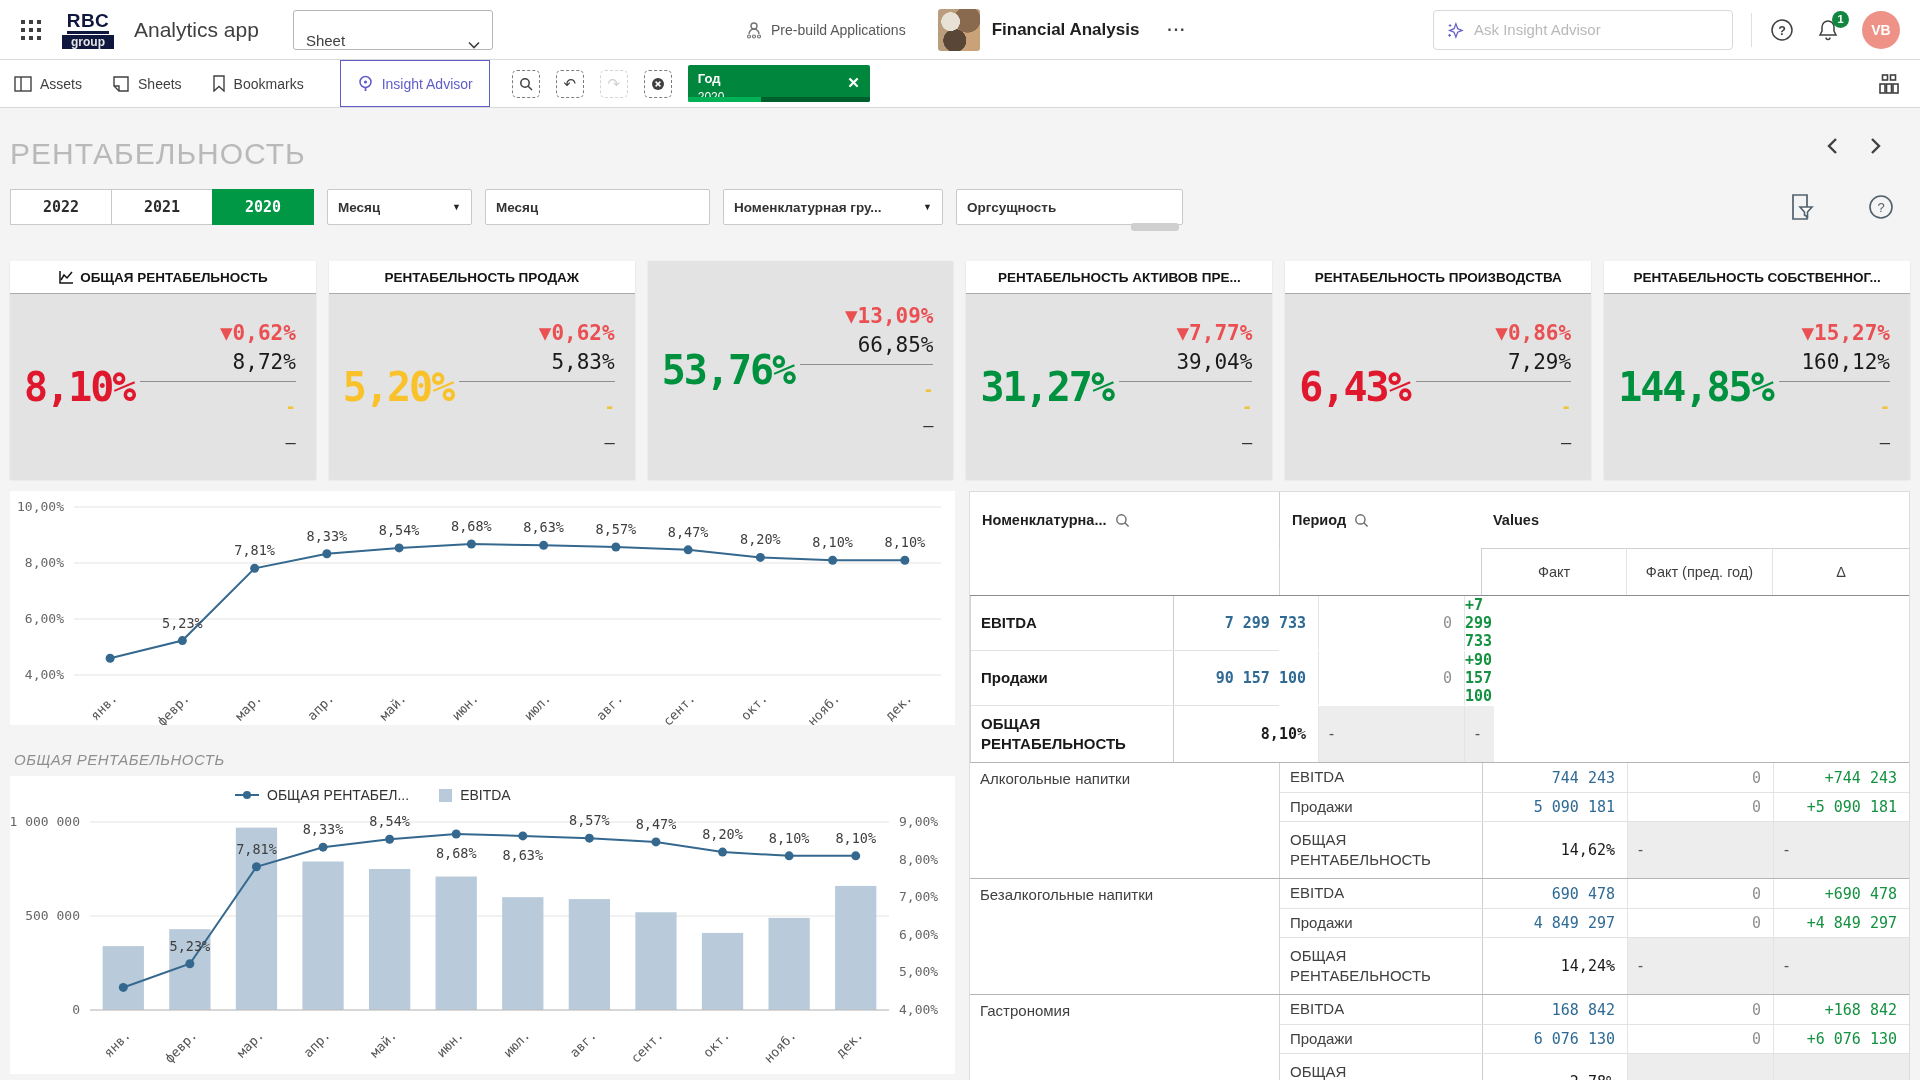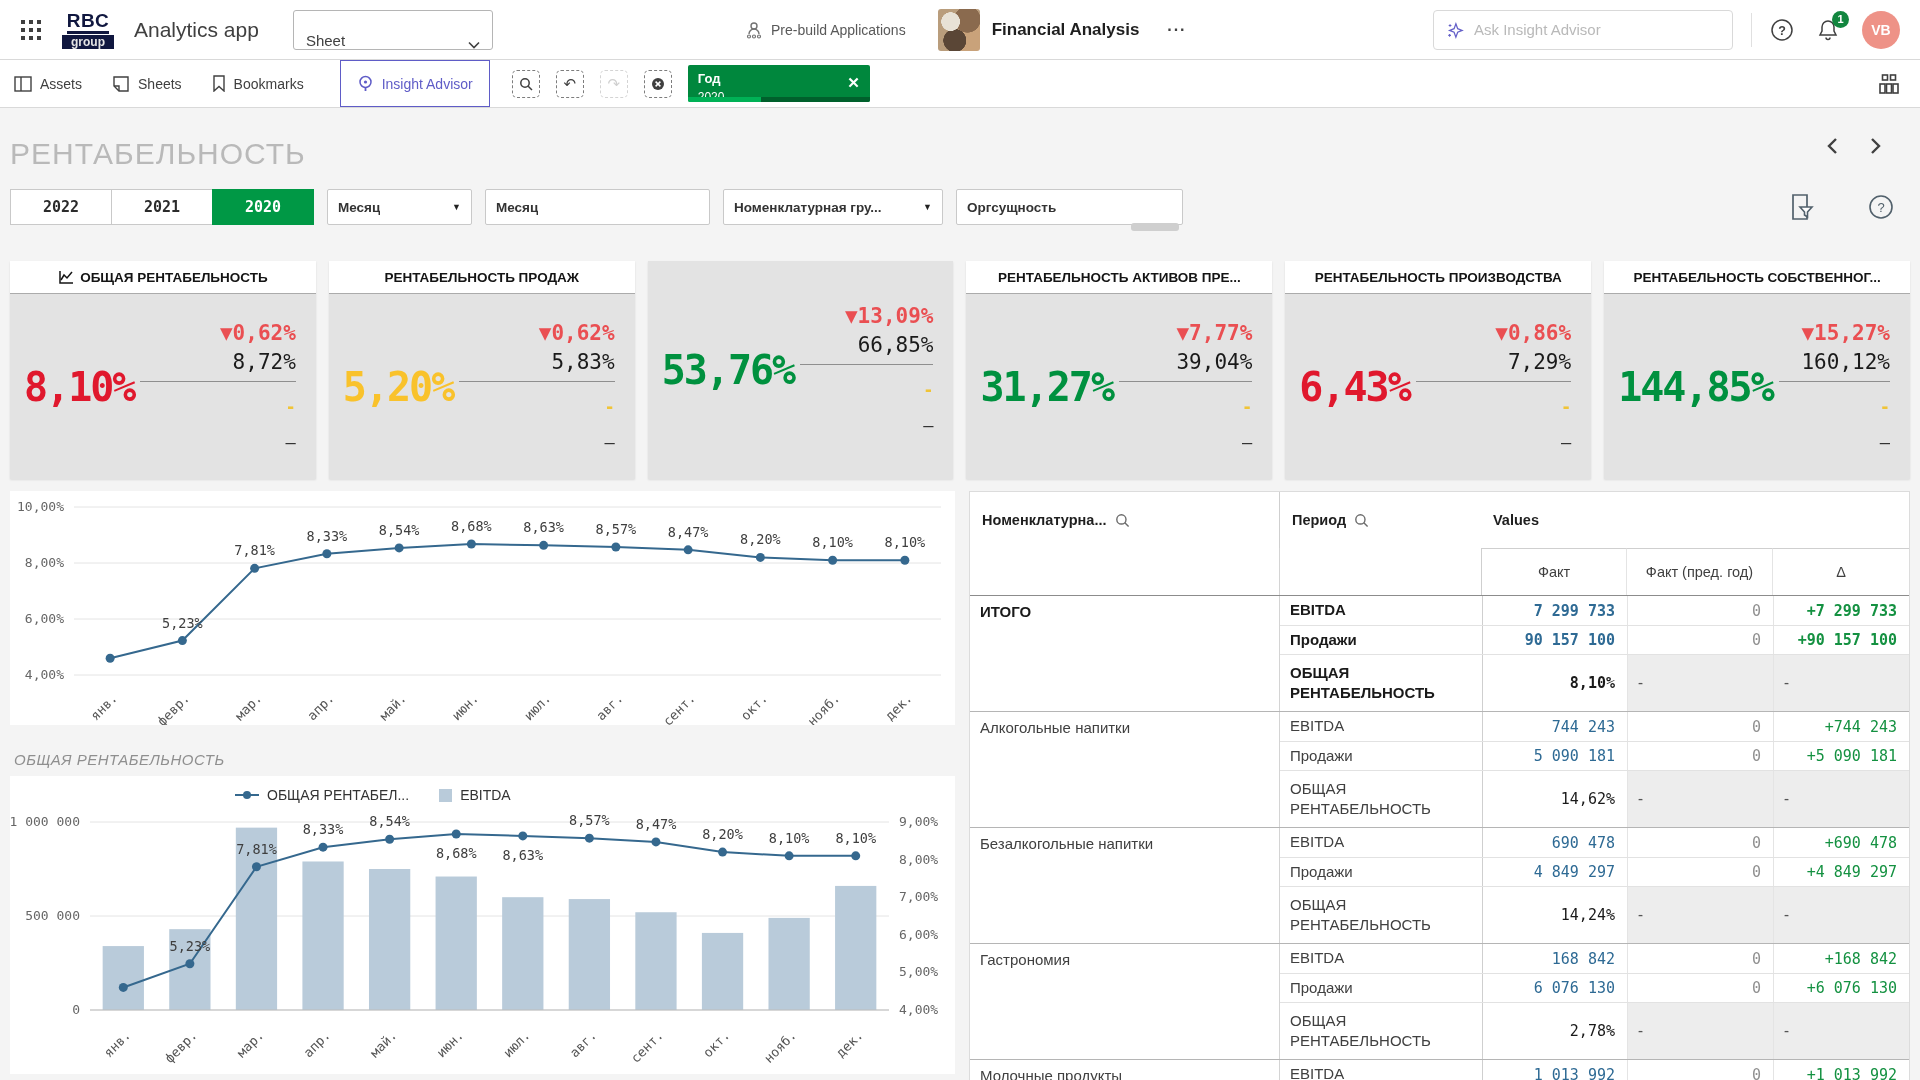--- a/index.html
+++ b/index.html
@@ -606,21 +606,20 @@
       </div>
       <div class="thead2">
         <div></div>
         <div class="e2"></div>
         <div class="sub first">Факт</div>
         <div class="sub mid">Факт (пред. год)</div>
         <div class="sub last">Δ</div>
       </div>
       <div>
           <div class="tgroup bold">
-            <div class="gname">ИТОГО</div>
             <div class="grows">
               <div class="trow">
                 <div class="c metric">EBITDA</div>
                 <div class="c fact">7 299 733</div>
                 <div class="c prev">0</div>
                 <div class="c delta">+7 299 733</div>
               </div>
               <div class="trow">
                 <div class="c metric">Продажи</div>
                 <div class="c fact">90 157 100</div>

